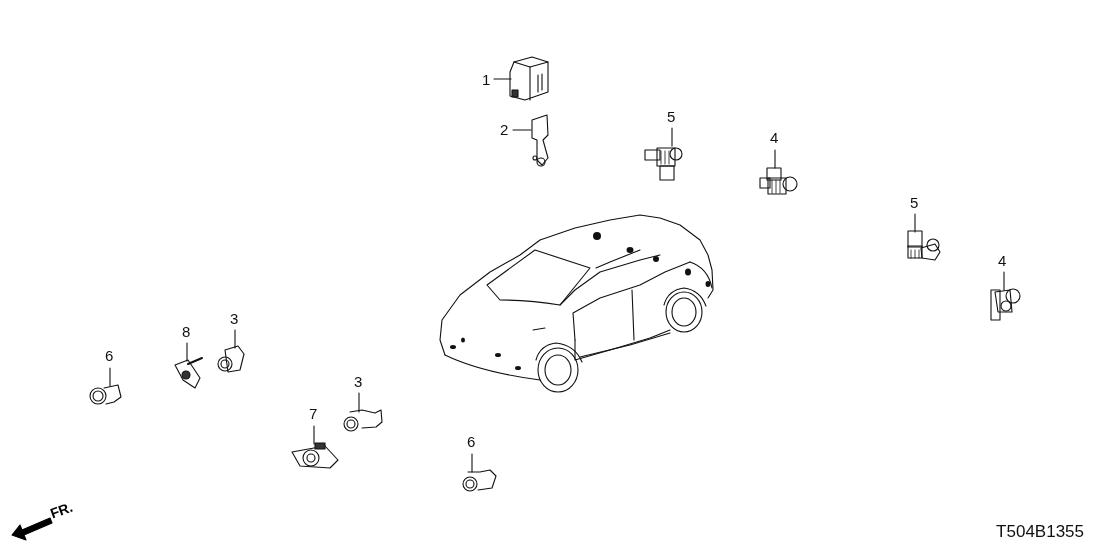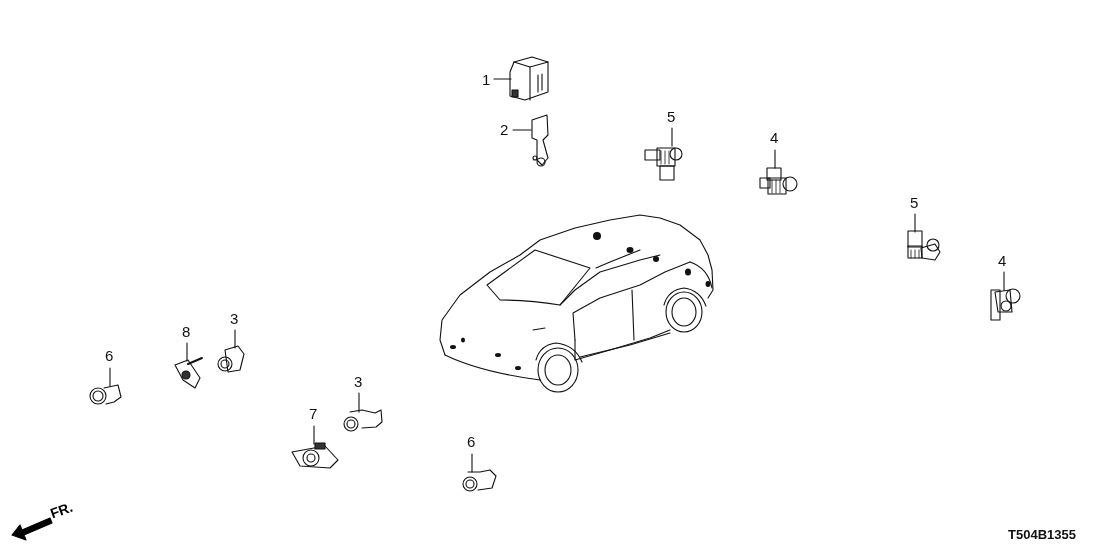--- a/index.html
+++ b/index.html
@@ -1,19 +1,19 @@
 <!DOCTYPE html>
 <html><head>
 <meta charset="utf-8">
 <style>
   html, body { margin: 0; padding: 0; background: #ffffff; }
   body { width: 1108px; height: 554px; position: relative; overflow: hidden; font-family: "Liberation Sans", sans-serif; }
   .canvas { position: absolute; left: 0; top: 0; width: 1108px; height: 554px; }
   .callout { position: absolute; font-size: 15px; color: #111; line-height: 1; font-family: "Liberation Sans", sans-serif; }
-  .code { position: absolute; right: 32px; bottom: 12px; font-size: 13px; color: #111; font-family: "Liberation Sans", sans-serif; font-weight: bold; }
+  .code { position: absolute; right: 24px; bottom: 12px; font-size: 17px; color: #111; font-family: "Liberation Sans", sans-serif; }
   .fr { position: absolute; left: 50px; top: 502px; font-size: 14px; font-weight: bold; color: #000; transform: rotate(-20deg); font-family: "Liberation Sans", sans-serif; }
   svg { position: absolute; left: 0; top: 0; }
   .part { cursor: pointer; }
 </style>
 </head>
 <body>
 
 <div class="canvas">
   <svg width="1108" height="554" viewBox="0 0 1108 554" fill="none" stroke="#111" stroke-width="1.1" stroke-linejoin="round" stroke-linecap="round">
 

